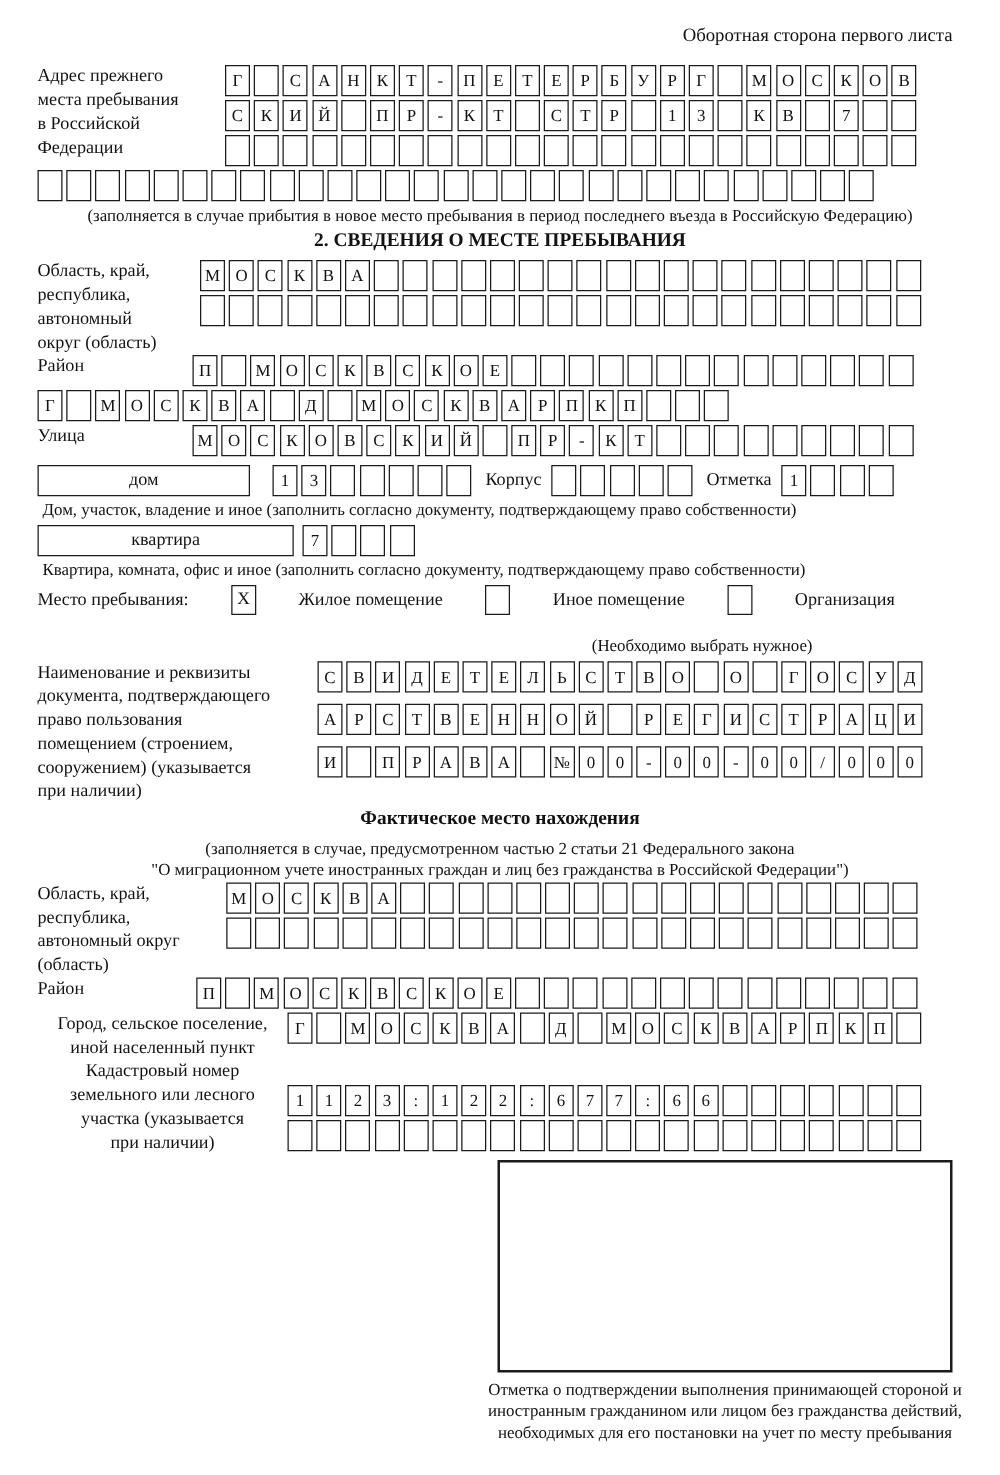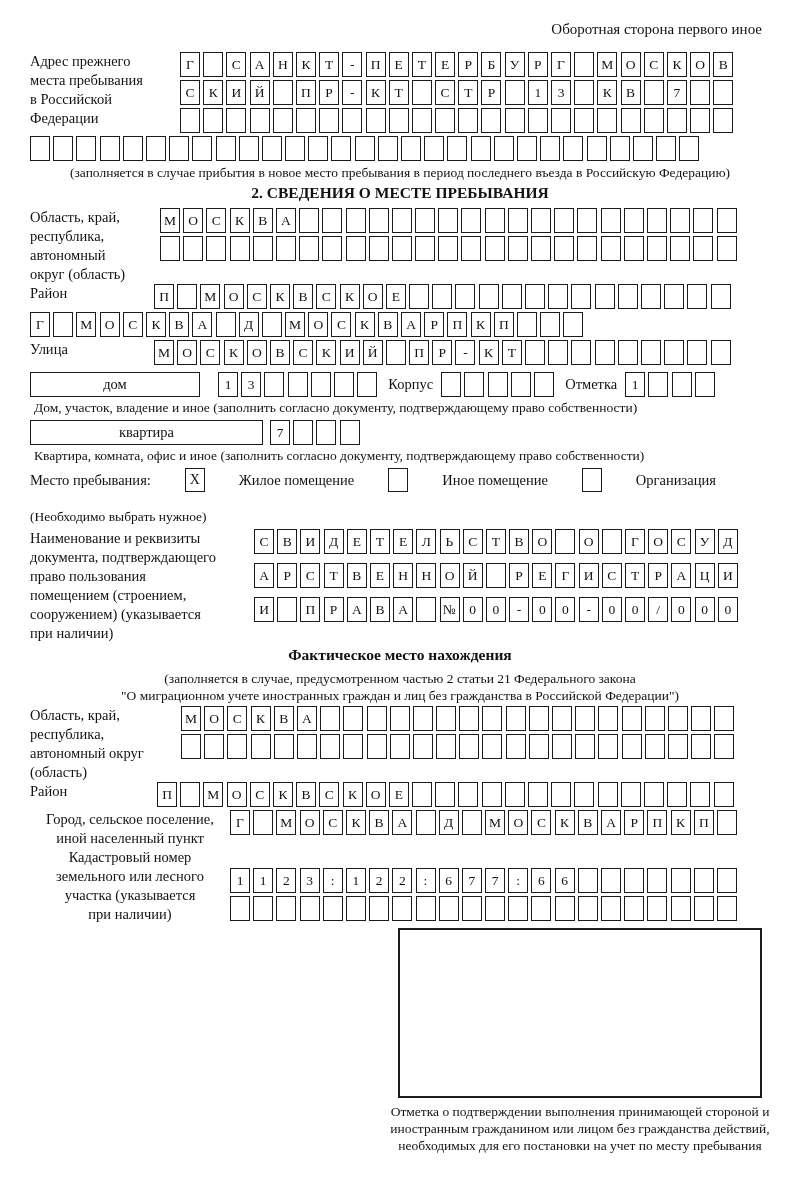--- a/index.html
+++ b/index.html
@@ -20,35 +20,35 @@
     display:flex;align-items:center;justify-content:center;
     font-size:13.5px;line-height:13.5px;
   }
   .docrow{ margin-bottom:9px; }
   .cap{ font-size:13.5px;line-height:17px;text-align:center; }
   .capL{ font-size:13.5px;line-height:17px;text-align:left;margin:2px 0 4px 4px; }
   .sect{ font-weight:bold;text-align:center;font-size:15.5px;line-height:19px;margin:2px 0 6px 0; }
   .inline{ display:flex;align-items:center; }
   .wbox{ border:1.6px solid #1b1b1b;height:25px;box-sizing:border-box;
          display:flex;align-items:center;justify-content:center;font-size:14.5px;flex:0 0 auto; }
-  .dom{width:170px;margin-right:18px;} .kv{width:233px;margin-right:7px;}
+  .dom{width:170px;margin-right:18px;} .kv{width:205px;margin-right:7px;}
   .slbl{ font-size:14.5px;margin:0 8px;flex:0 0 auto; }
   .chk{ width:20px;height:24px;box-sizing:border-box;border:1.6px solid #1b1b1b;flex:0 0 auto;
         display:flex;align-items:center;justify-content:center;font-size:14px;margin:0 10px; }
   .stay{ margin:4px 0 16px 0;gap:16px; }
-  .midcap{ width:620px;text-align:left;font-size:13.5px;line-height:17px;margin-bottom:4px; }
+  .midcap{ width:620px;text-align:right;font-size:13.5px;line-height:17px;margin-bottom:4px; }
   .stamp{ width:364px;height:170px;border:2px solid #1b1b1b;box-sizing:border-box;
           margin:4px 0 5px 368px; }
   .stampcap{ width:440px;margin-left:330px;text-align:center;font-size:13.5px;line-height:17px; }
   .mt4{margin-top:4px;} .mb2{margin-bottom:2px;}
 </style>
 </head>
 <body>
 
-<div class="hdr">Оборотная сторона первого иное</div>
+<div class="hdr">Оборотная сторона первого листа</div>
 
 <div class="row">
   <div class="lbl lw150">Адрес прежнего
 места пребывания
 в Российской
 Федерации</div>
   <div>
     <div class="cells cellrow">
         <span class="cell">Г</span>
         <span class="cell"></span>

